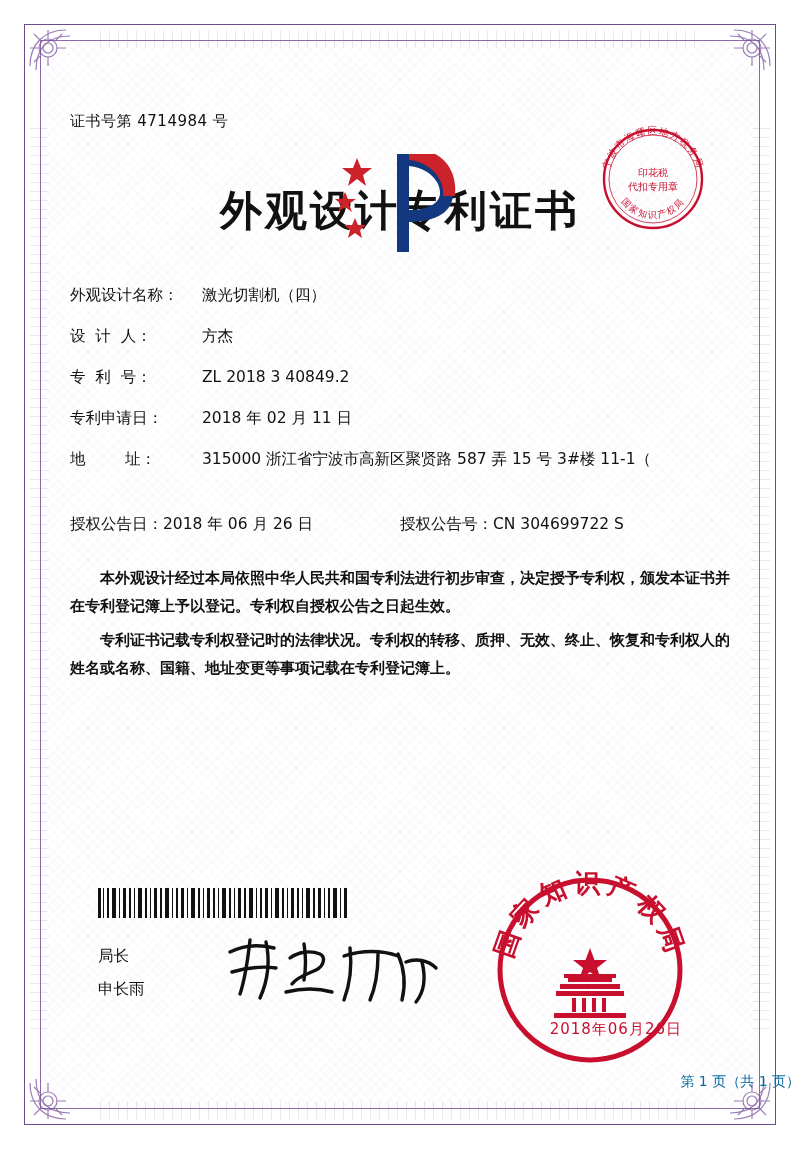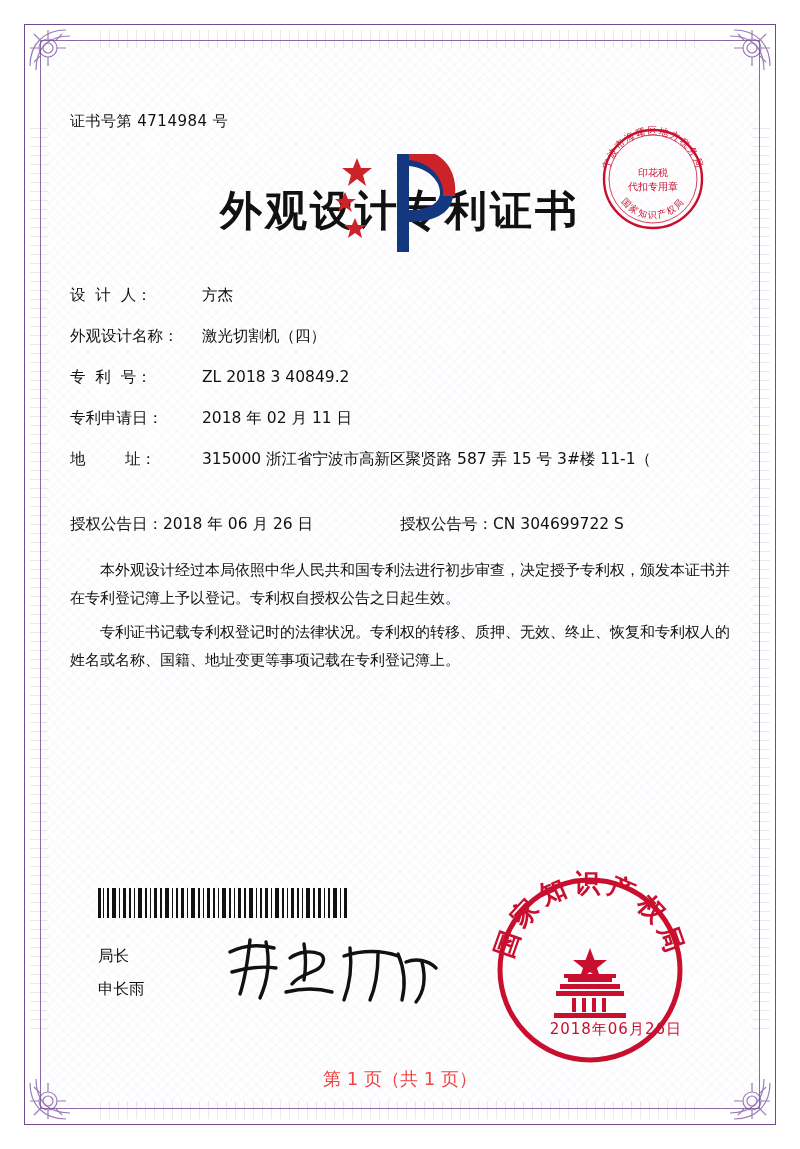--- a/index.html
+++ b/index.html
@@ -124,25 +124,26 @@
     display: flex;
     align-items: baseline;
     margin-bottom: 8px;
     font-size: 15.5px;
   }
   .grant-left { width: 330px; margin-top: 24px; }
   .grant-right { }
   .indent2 { margin-left: 132px; margin-top: -14px; margin-bottom: 22px; font-size:15.5px;}
 
   .paras {
-    margin-top: 24px;
+    margin-top: 32px;
     font-size: 15px;
     line-height: 1.85;
     text-align: justify;
     color: #111;
+    font-weight: bold;
   }
   .paras p {
     margin: 0 0 6px 0;
     text-indent: 2em;
   }
   .barcode {
     position: absolute;
     left: 28px;
     top: 828px;
     width: 250px;
@@ -174,23 +175,23 @@
     right: 48px;
     top: 960px;
     font-size: 15px;
     color: #c8102e;
     letter-spacing: 1px;
   }
   .footer {
     position: absolute;
     left: 0; right: 0;
     bottom: 58px;
-    text-align: center;
-    font-size: 18px;
-    color: #ef4444;
+    text-align: right;
+    font-size: 14px;
+    color: #0369a1;
   }
 </style>
 </head>
 <body>
 
 <div class="page">
 
   <div class="frame-outer"></div>
   <div class="frame-inner"></div>
   <div class="edge-top"></div>
@@ -282,27 +283,27 @@
       </svg>
     </div>
 
     <div class="cert-no">证书号第 4714984 号</div>
 
     <div class="doc-title">外观设计专利证书</div>
 
     <div class="fields">
 
       <div class="field-row">
+        <div class="f-label">外观设计名称：</div>
+        <div class="f-value">激光切割机（四）</div>
+      </div>
+
+      <div class="field-row">
         <div class="f-label">设  计  人：</div>
         <div class="f-value">方杰</div>
-      </div>
-
-      <div class="field-row">
-        <div class="f-label">外观设计名称：</div>
-        <div class="f-value">激光切割机（四）</div>
       </div>
 
       <div class="field-row">
         <div class="f-label">专  利  号：</div>
         <div class="f-value">ZL 2018 3 40849.2</div>
       </div>
 
       <div class="field-row">
         <div class="f-label">专利申请日：</div>
         <div class="f-value">2018 年 02 月 11 日</div>

